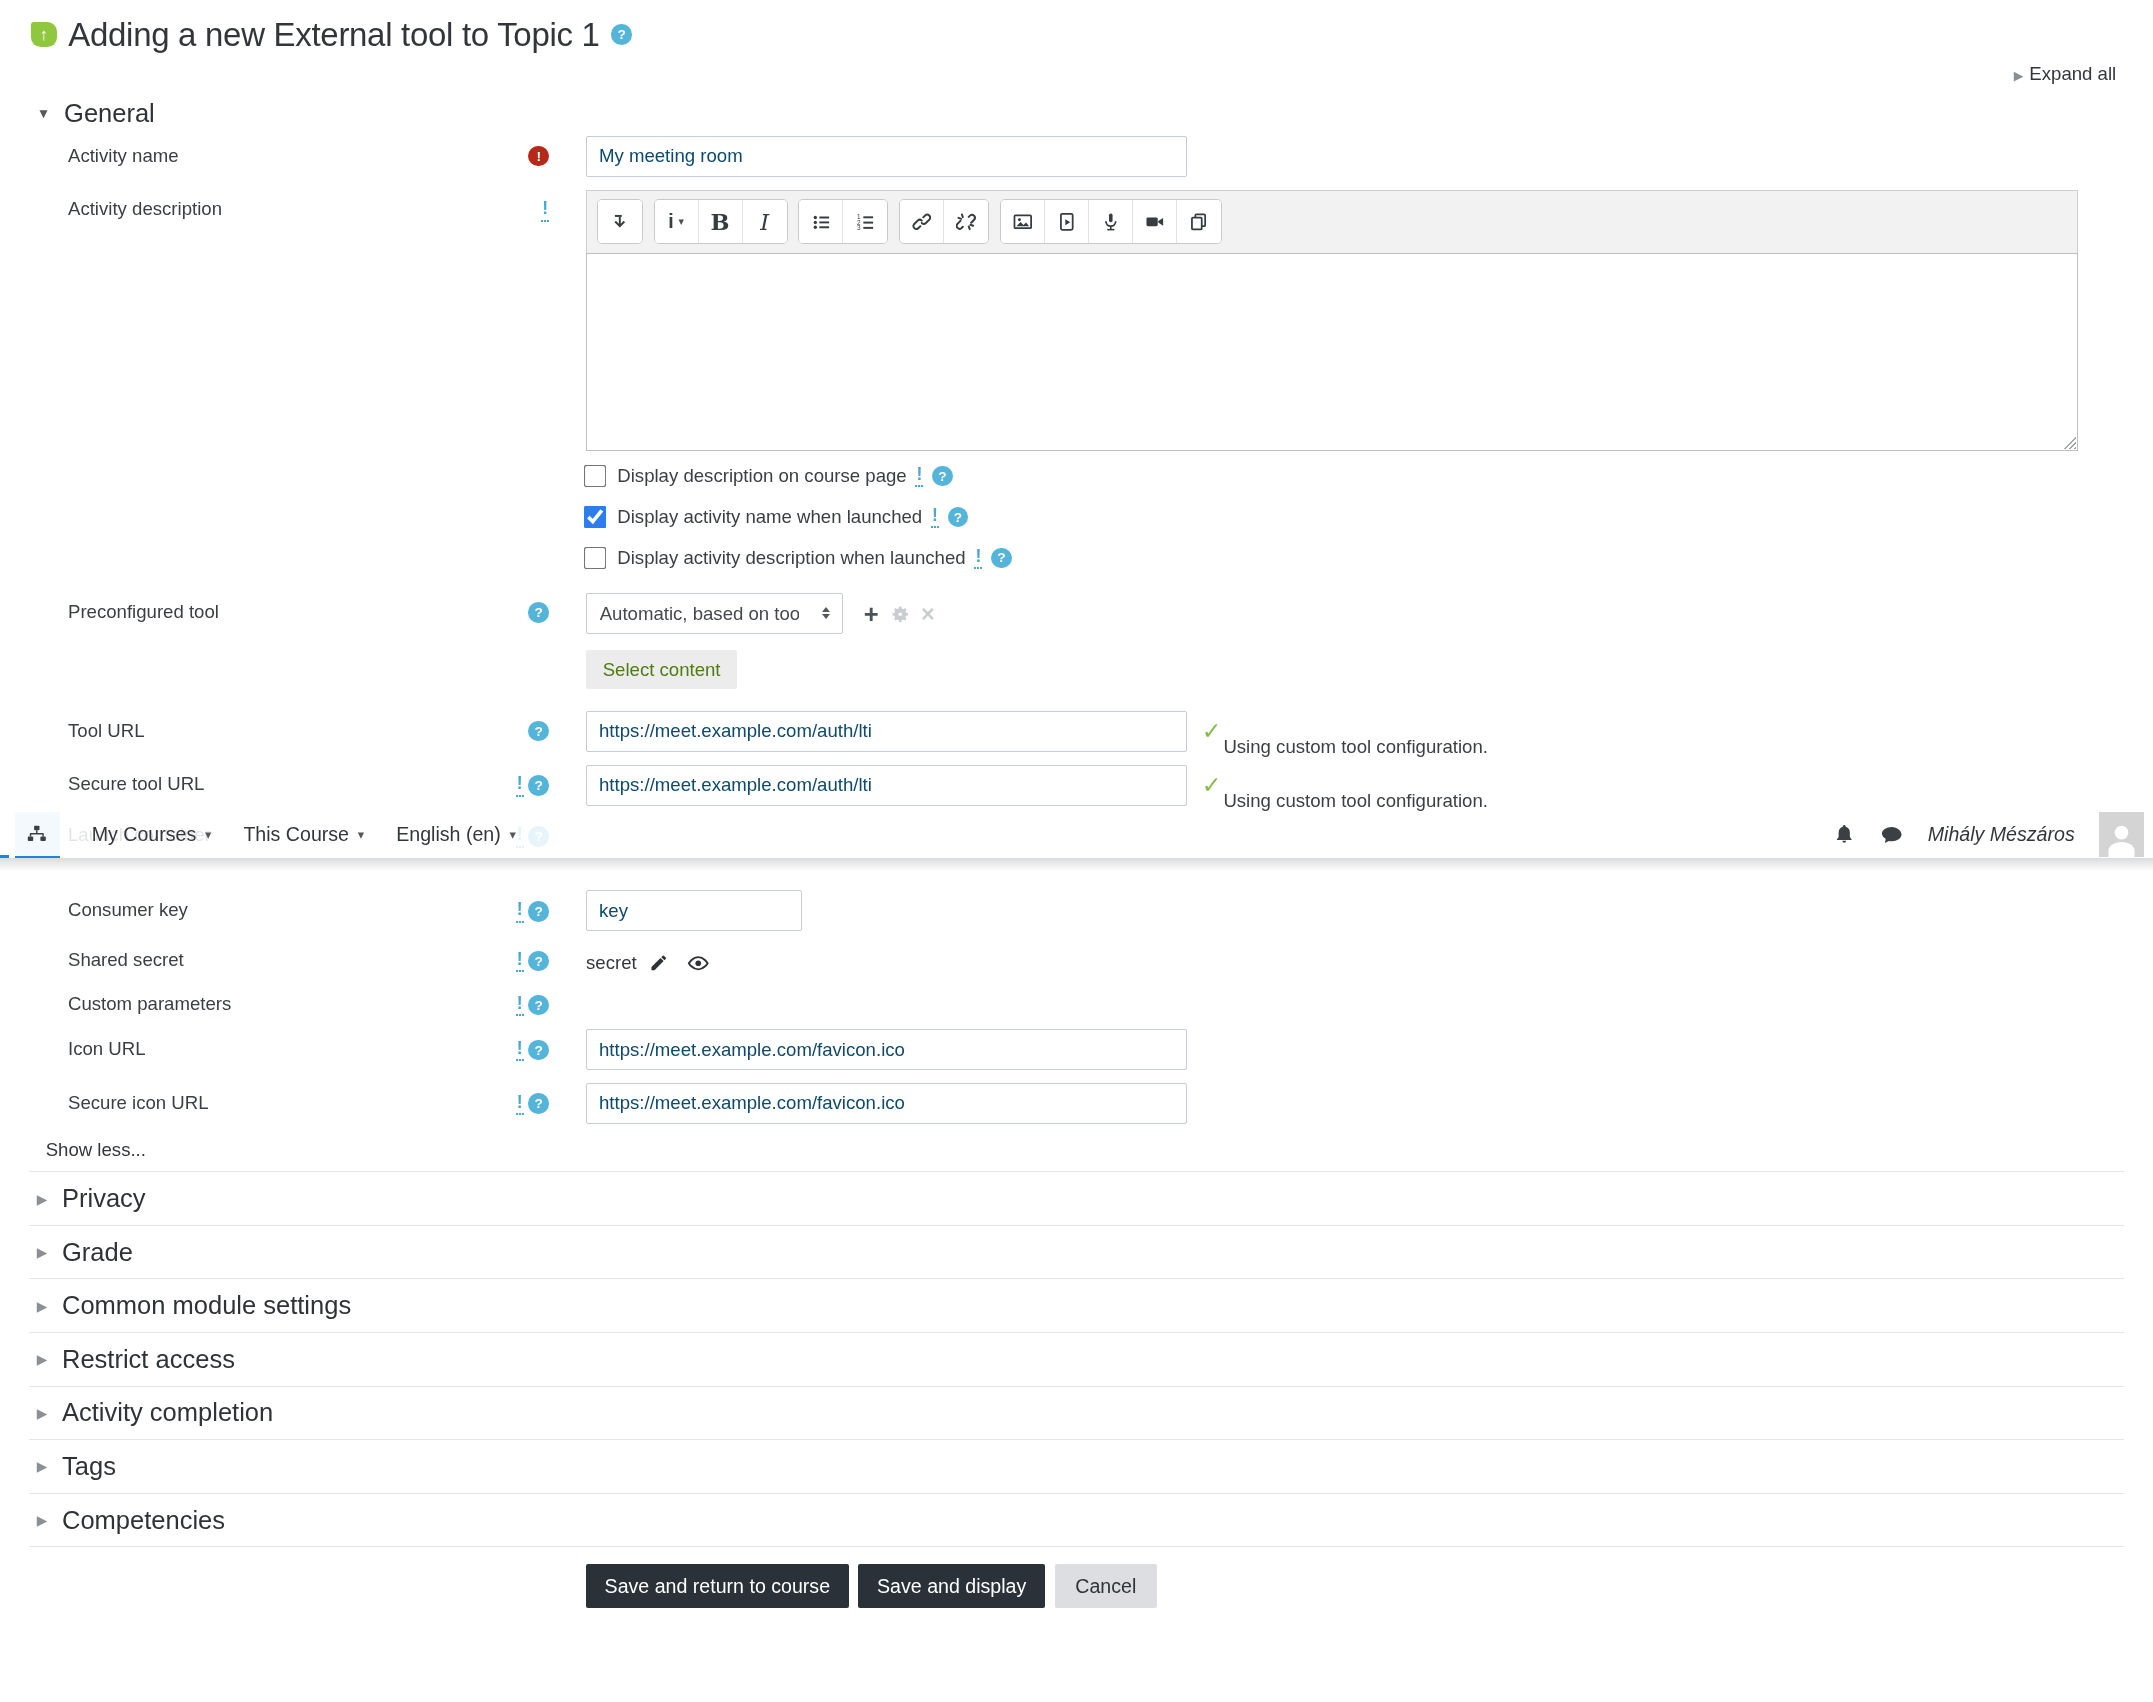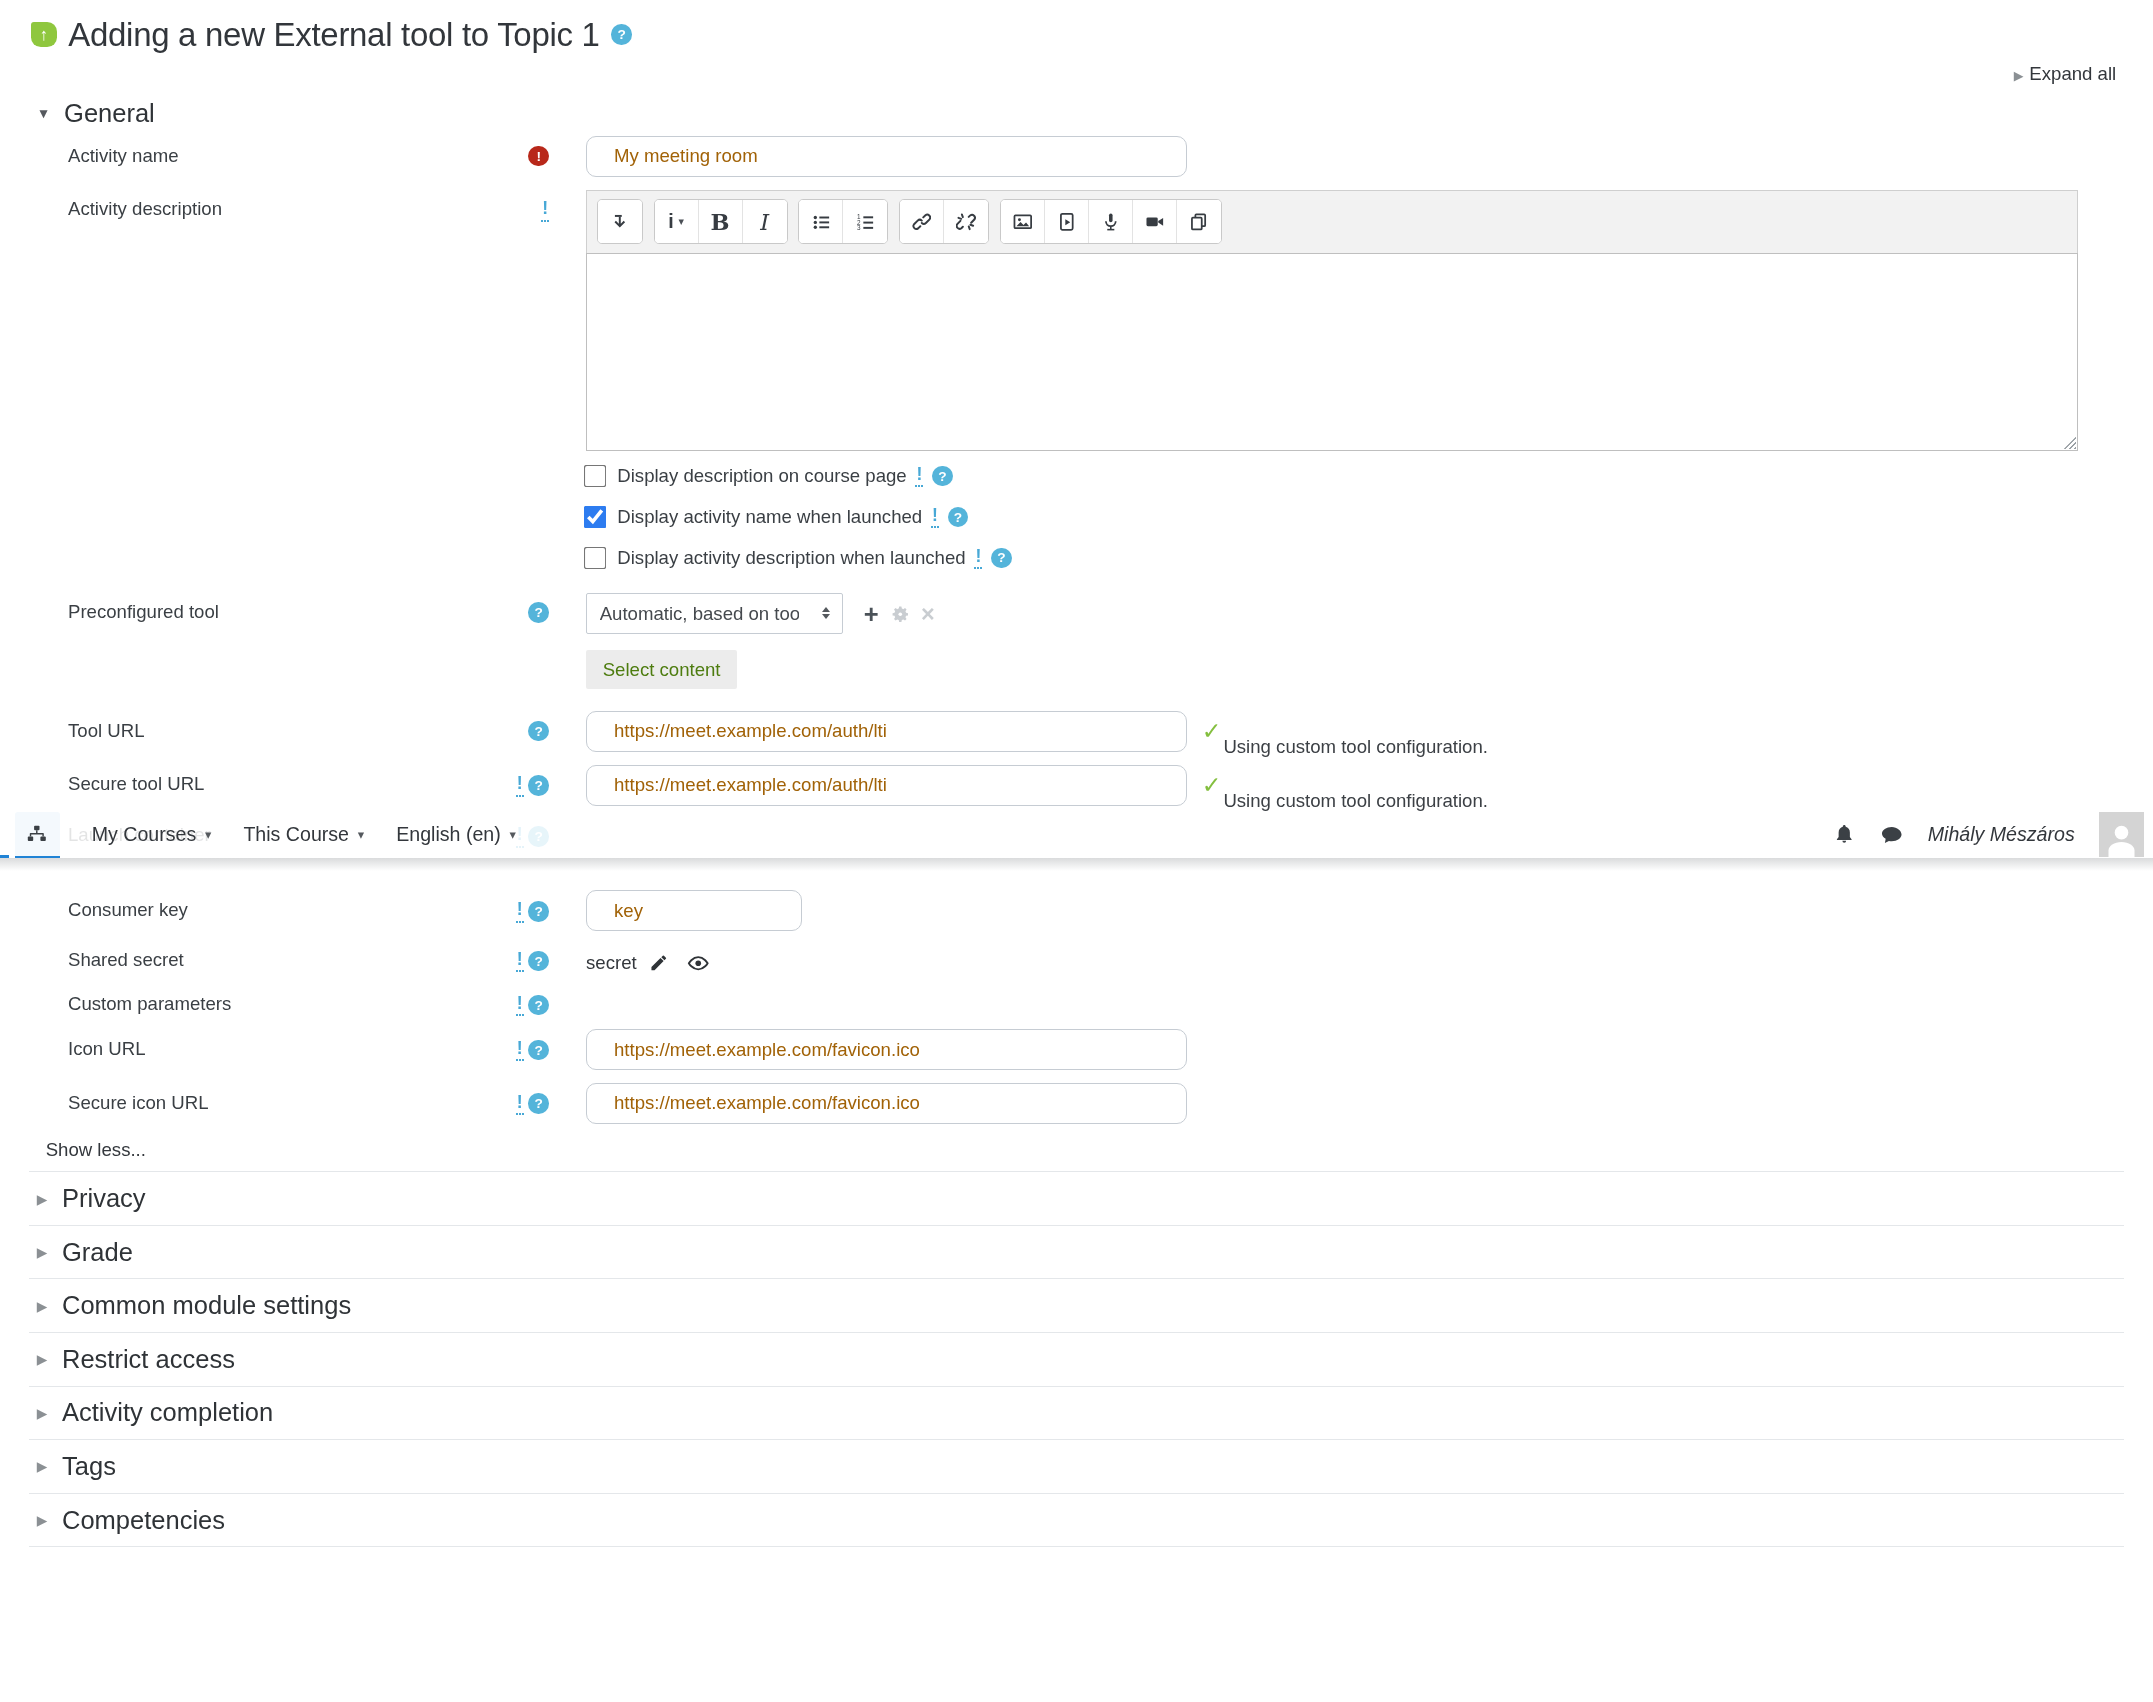--- a/index.html
+++ b/index.html
@@ -51,22 +51,22 @@
   .warn-mark {
     color:#47a8d6; font-weight:bold; font-size:17.6px; line-height:1.1;
     border-bottom:2px dotted #47a8d6; padding:0 1px 1px 1px;
   }
   .req-badge {
     width:20.6px; height:20.6px; border-radius:50%; background:#b8281a; color:#fff;
     font-size:13.7px; font-weight:bold; display:inline-flex; align-items:center; justify-content:center;
   }
 
   input[type=text] {
-    height:41px; border:1px solid #c6ccd3; border-radius:10px; padding:0 27px;
-    font-size:18.6px; color:#a16207; font-family:inherit; background:#fff; outline:none;
+    height:41px; border:1px solid #c6ccd3; border-radius:2px; padding:0 12px;
+    font-size:18.6px; color:#0c4a6e; font-family:inherit; background:#fff; outline:none;
   }
   .w-lg { width:601px; }
   .w-sm { width:216px; }
 
   
   .editor { width:100%; }
   .editor-toolbar {
     border:1px solid #cfcfcf; border-bottom:none; background:#f2f2f2;
     padding:8.8px 9.8px; display:flex; gap:10.8px; align-items:center;
   }
@@ -559,15 +559,20 @@
   </div>
   <div class="collapsed-section">
     <span class="tri">▶</span>
     <span>Tags</span>
   </div>
   <div class="collapsed-section">
     <span class="tri">▶</span>
     <span>Competencies</span>
   </div>
 
+  <div class="action-row">
+    <button class="btn-dark">Save and return to course</button>
+    <button class="btn-dark">Save and display</button>
+    <button class="btn-light">Cancel</button>
+  </div>
 
 </div>
 
 
 </body></html>

